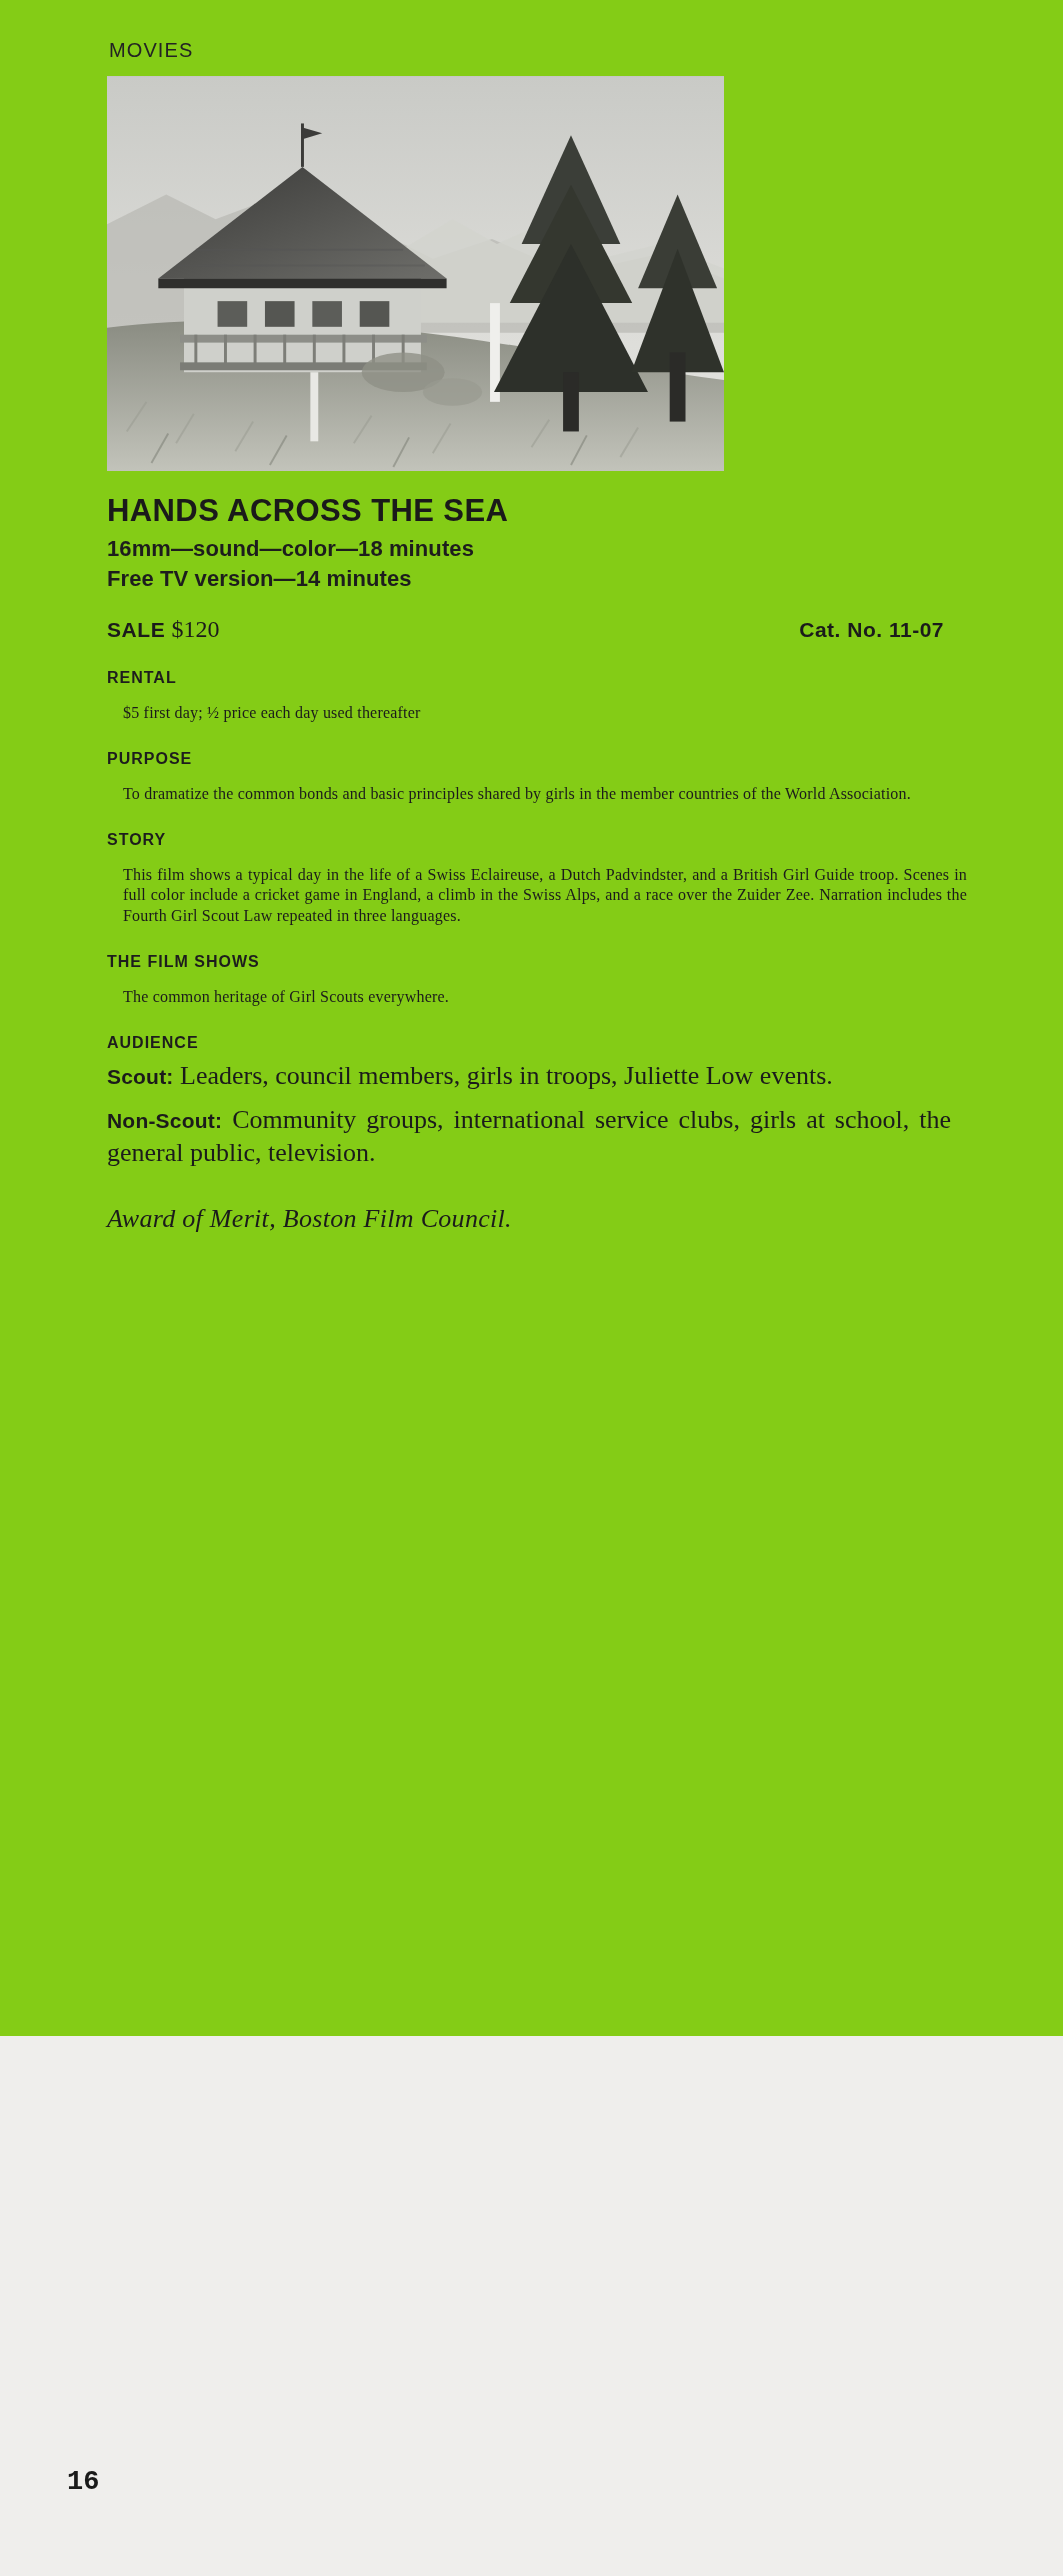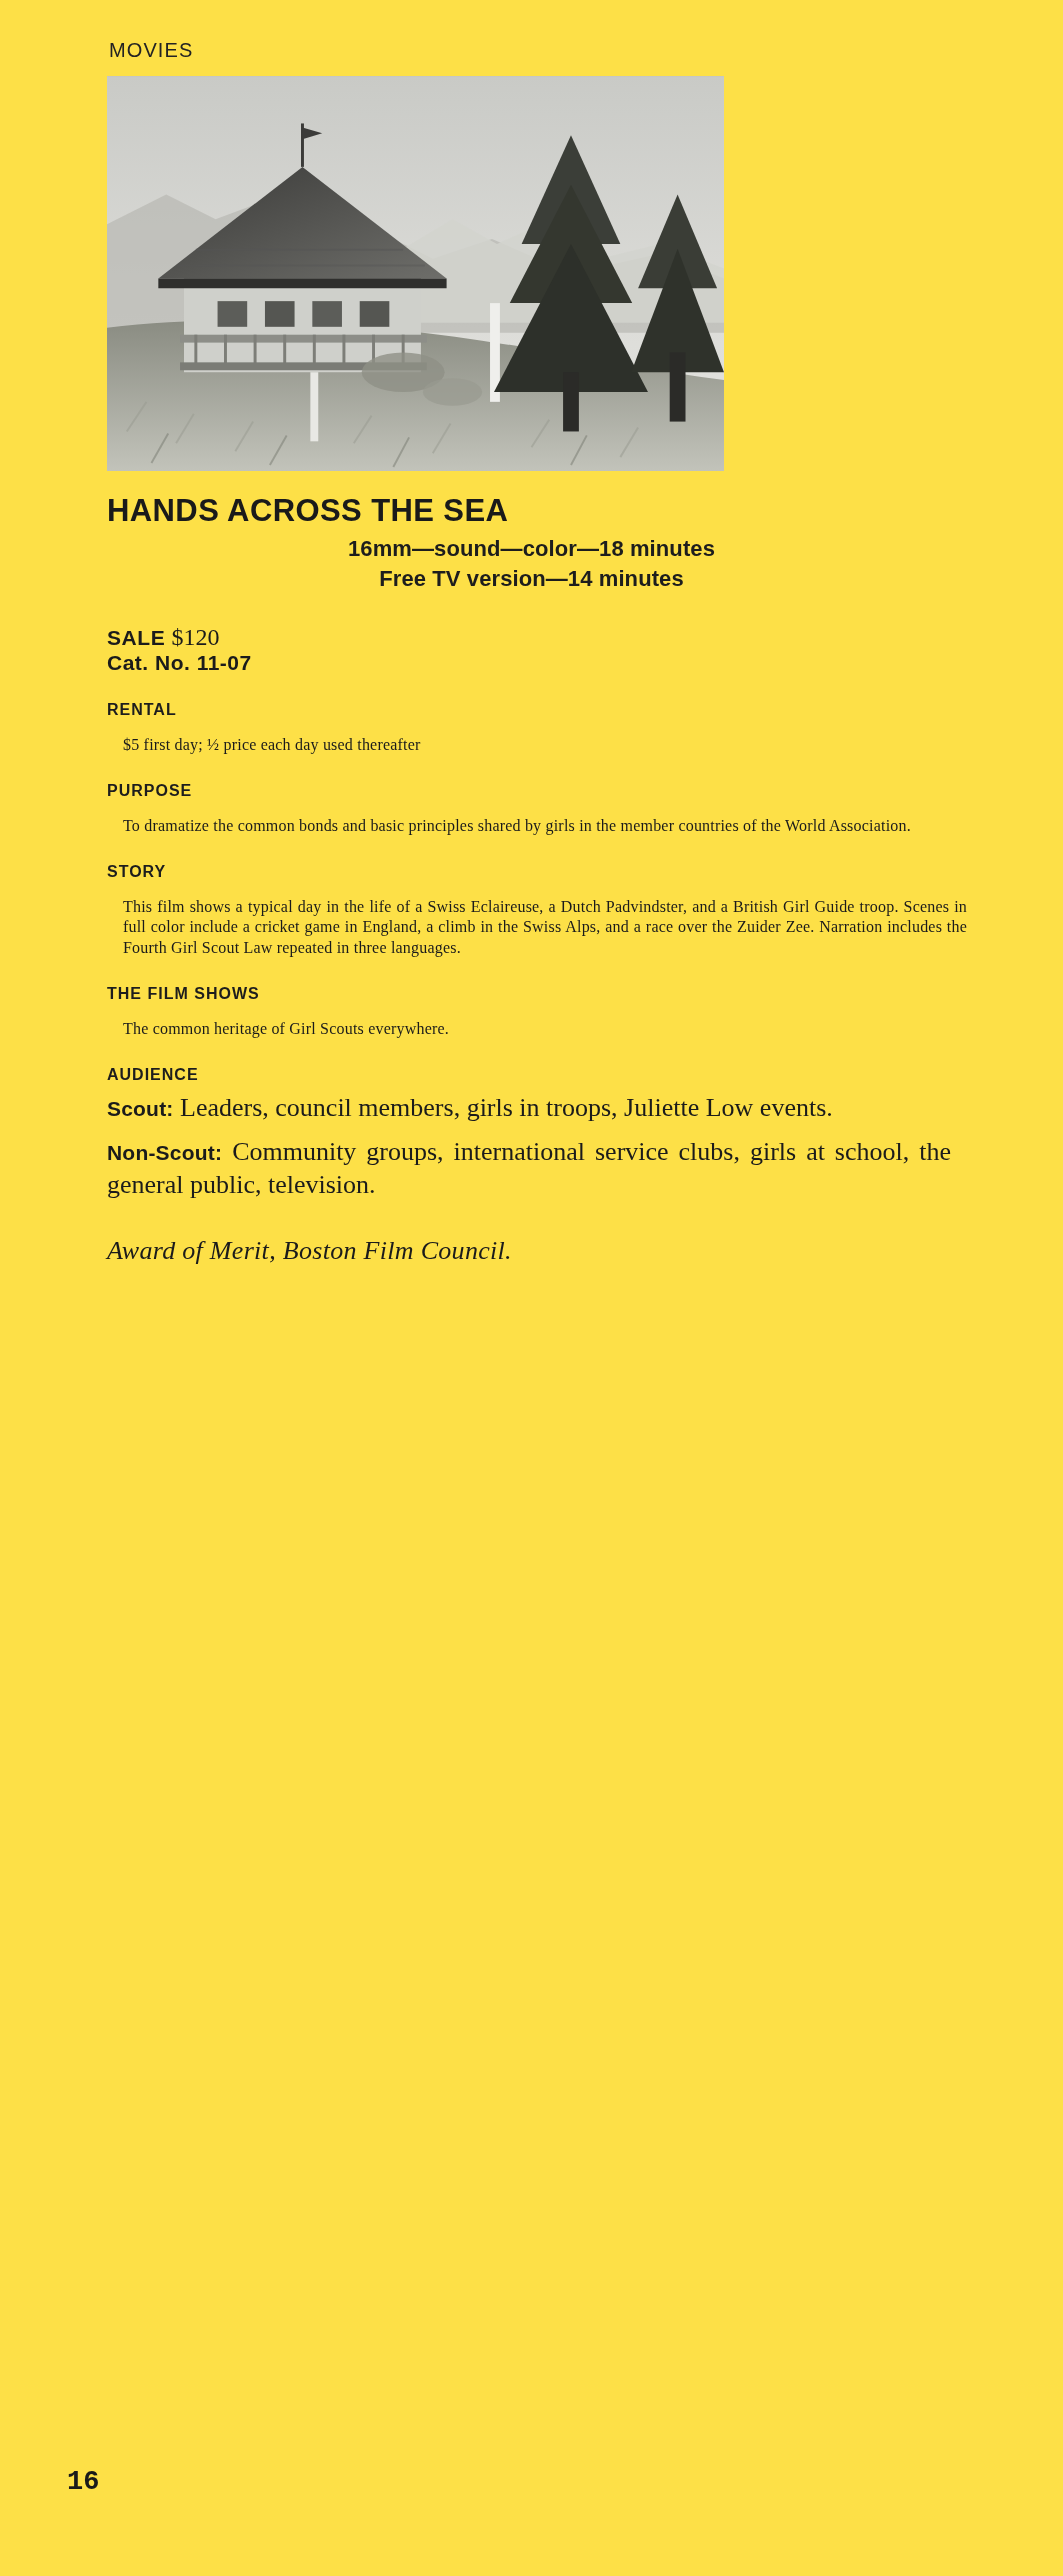--- a/index.html
+++ b/index.html
@@ -12,22 +12,22 @@
     height: 2576px;
     position: relative;
     font-family: "Liberation Serif", serif;
     color: #1b1b1b;
     overflow: hidden;
   }
   .page {
     position: absolute;
     left: 0; top: 0;
     width: 1064px;
-    height: 2576px;
-    background: #fde047;
+    height: 2036px;
+    background: #84cc16;
   }
   .content {
     position: absolute;
     left: 107px;
     top: 39px;
     width: 849px;
   }
   .running-head {
     font-family: "Liberation Sans", sans-serif;
     font-size: 20px;
@@ -52,29 +52,27 @@
     color: #1a1a1a;
     margin: 0 0 7px 0;
   }
   .subline {
     font-family: "Liberation Sans", sans-serif;
     font-weight: bold;
     font-size: 22px;
     letter-spacing: 0.1px;
     color: #1d1d1d;
     margin: 0 0 4px 0;
-    text-align: center;
   }
   .price-row {
-    margin-top: 32px;
+    margin-top: 24px;
     display: flex;
     justify-content: space-between;
     align-items: baseline;
     width: 844px;
-    flex-direction: column;
   }
   .sale-label {
     font-family: "Liberation Sans", sans-serif;
     font-weight: bold;
     font-size: 21px;
     letter-spacing: 0.6px;
   }
   .sale-amount {
     font-family: "Liberation Serif", serif;
     font-size: 24px;

